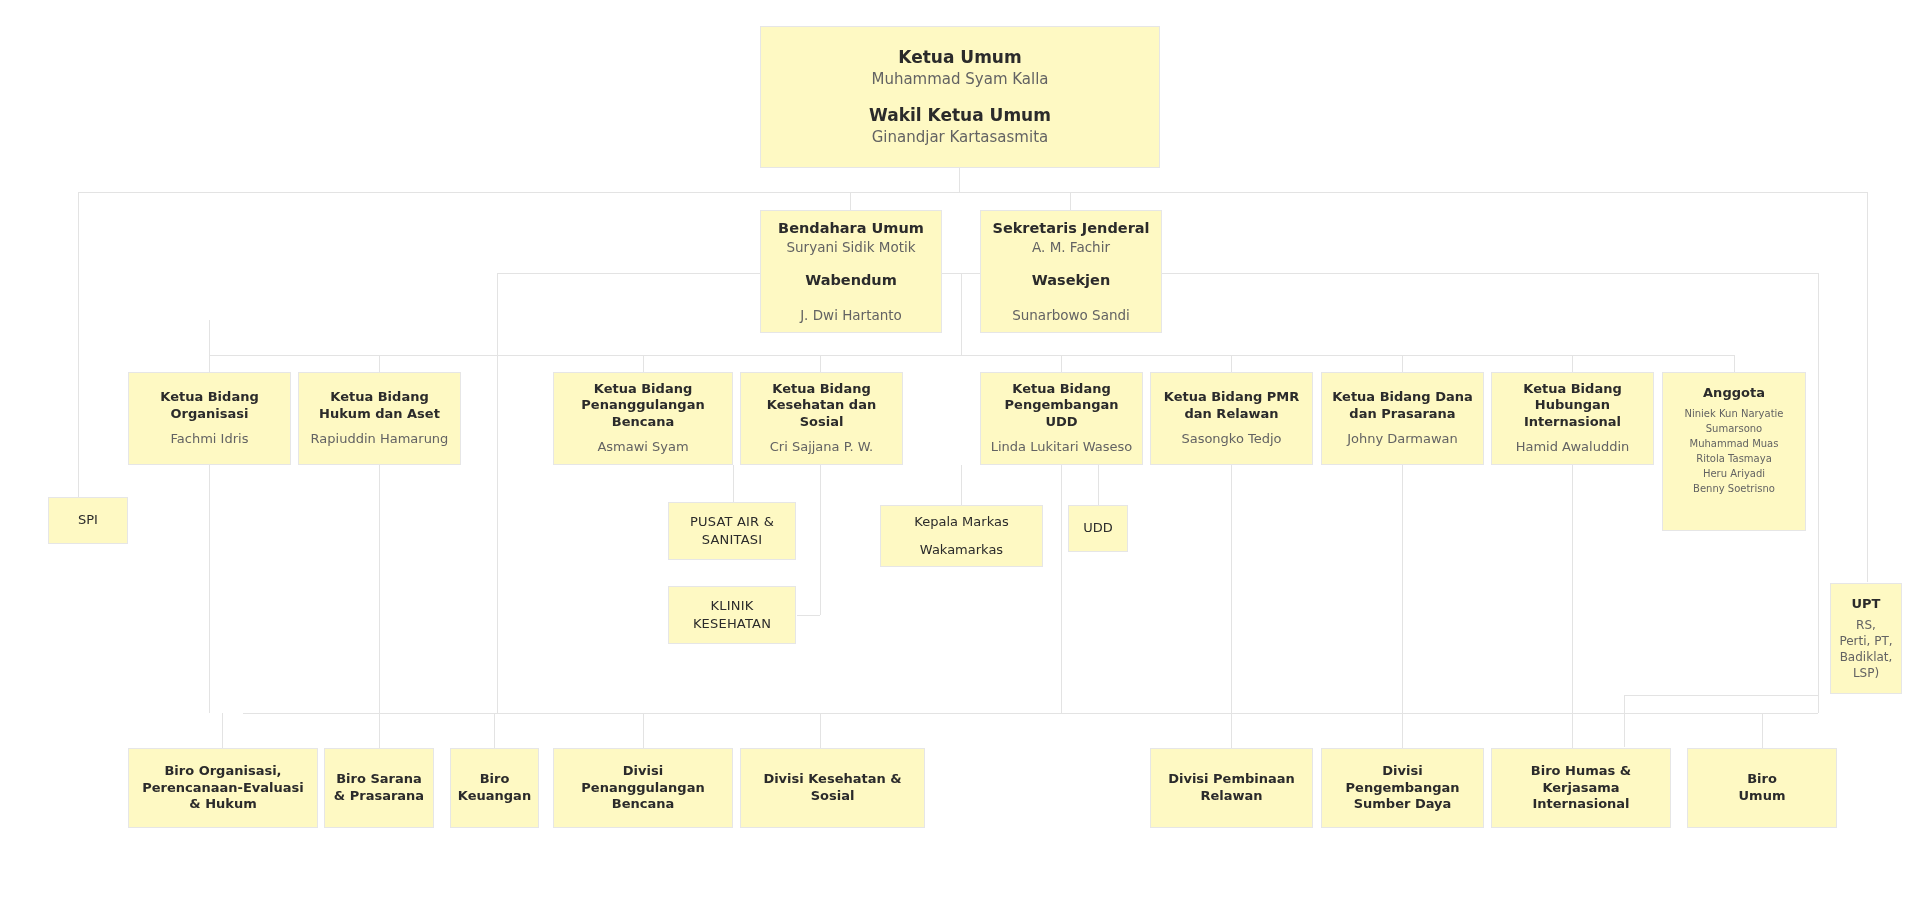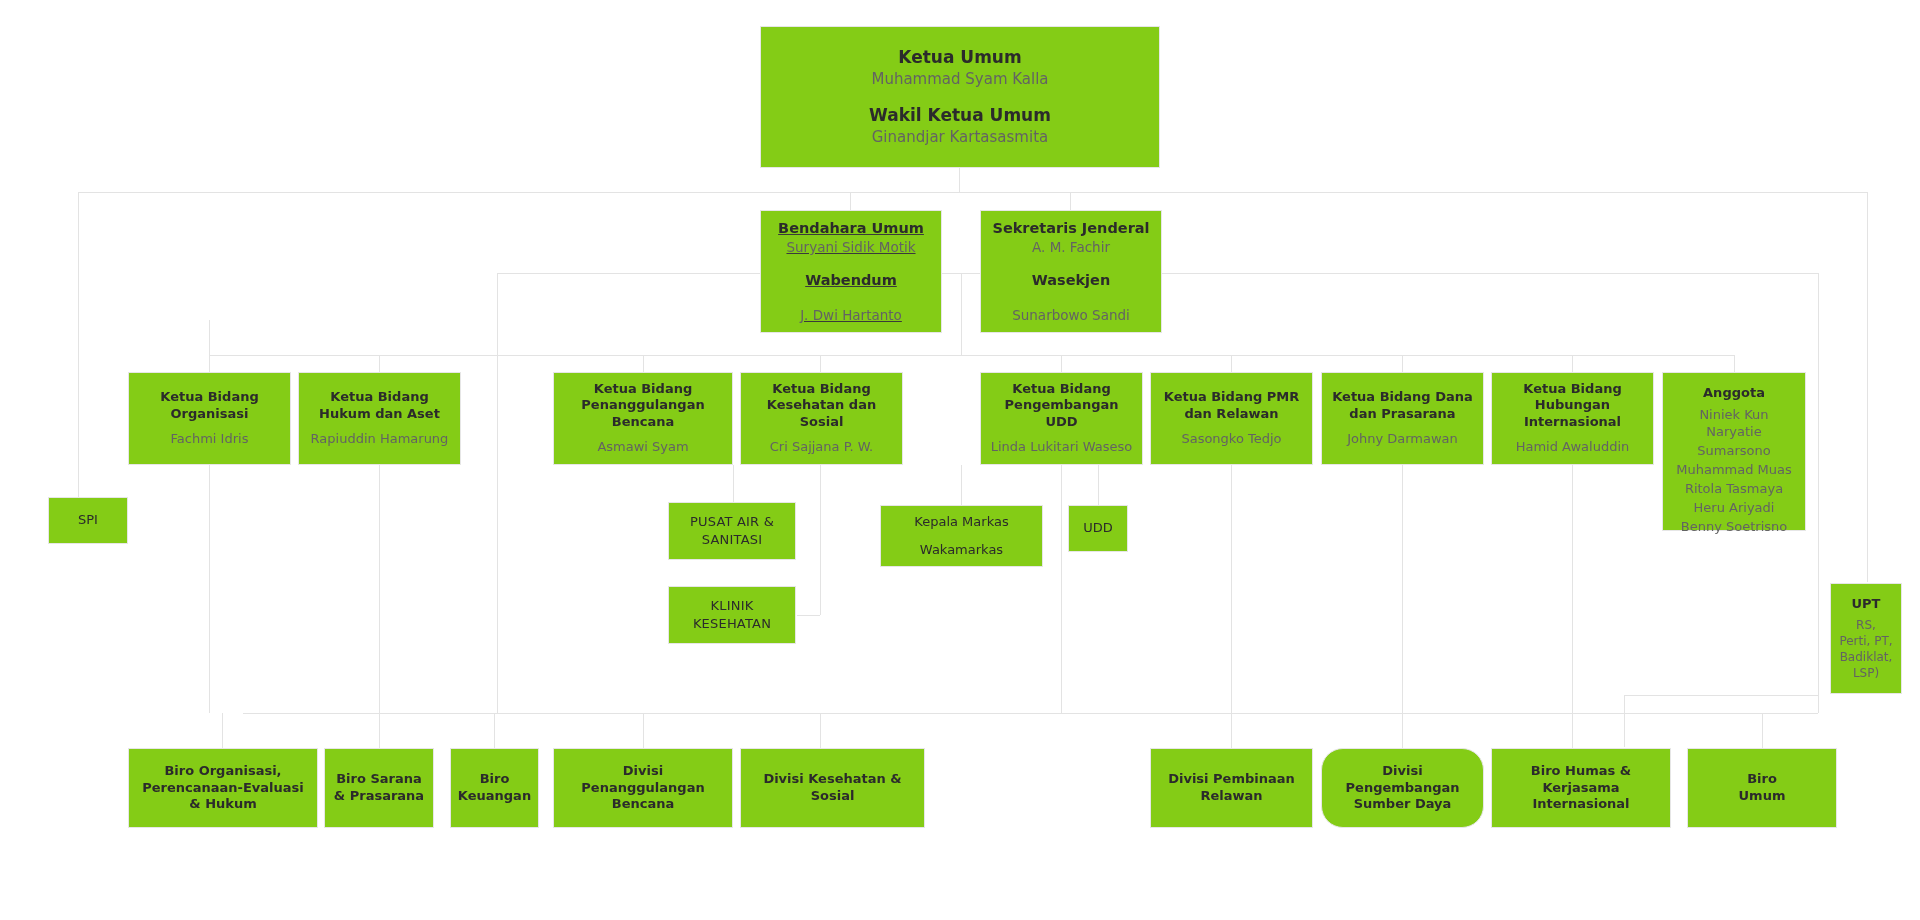--- a/index.html
+++ b/index.html
@@ -23,21 +23,21 @@
     position: absolute;
     background: #e3e3e3;
   }
   .conn.h { height: 1px; }
   .conn.v { width: 1px; }
 
   
   .node {
     position: absolute;
     box-sizing: border-box;
-    background: #84cc16;
+    background: #fef9c3;
     border: 1px solid #e6e6e6;
     display: flex;
     flex-direction: column;
     align-items: center;
     justify-content: center;
     text-align: center;
     padding: 6px 8px;
     z-index: 5;
   }
   .node .ttl {
@@ -63,21 +63,21 @@
   .node.officer .pair + .pair { margin-top: 14px; gap: 16px; }
   .node.officer .pair { display: flex; flex-direction: column; align-items: center; }
 
   
   .node.bidang .ttl { font-size: 13px; }
   .node.bidang .sub { font-size: 13px; margin-top: 9px; }
 
   
   .node.anggota { justify-content: flex-start; padding-top: 12px; }
   .node.anggota .ttl { font-size: 13px; }
-  .node.anggota .sub { font-size: 13px; margin-top: 6px; }
+  .node.anggota .sub { font-size: 10px; margin-top: 6px; }
   .node.anggota .sub.n { margin-top: 2px; }
 
   
   .node.unit .ttl { font-size: 13px; font-weight: normal; color: #2b2b2b; }
   .node.unit.caps .ttl { font-size: 13px; letter-spacing: .2px; }
   .node.unit .ttl + .ttl { margin-top: 14px; }
 
   
   .node.upt .ttl { font-size: 13px; }
   .node.upt .sub { font-size: 12px; line-height: 1.35; margin-top: 5px; }
@@ -155,21 +155,21 @@
     <div class="pair">
       <div class="ttl">Ketua Umum</div>
       <div class="sub">Muhammad Syam Kalla</div>
     </div>
     <div class="pair">
       <div class="ttl">Wakil Ketua Umum</div>
       <div class="sub">Ginandjar Kartasasmita</div>
     </div>
   </div>
 
-  <div class="node officer" style="left:760px; top:210px; width:182px; height:123px;text-decoration:underline;">
+  <div class="node officer" style="left:760px; top:210px; width:182px; height:123px;">
     <div class="pair">
       <div class="ttl">Bendahara Umum</div>
       <div class="sub">Suryani Sidik Motik</div>
     </div>
     <div class="pair">
       <div class="ttl">Wabendum</div>
       <div class="sub">J. Dwi Hartanto</div>
     </div>
   </div>
 
@@ -286,21 +286,21 @@
   <div class="node biro" style="left:740px; top:748px; width:185px; height:80px;">
     <div class="ttl">Divisi Kesehatan &amp;</div>
     <div class="ttl">Sosial</div>
   </div>
 
   <div class="node biro" style="left:1150px; top:748px; width:163px; height:80px;">
     <div class="ttl">Divisi Pembinaan</div>
     <div class="ttl">Relawan</div>
   </div>
 
-  <div class="node biro" style="left:1321px; top:748px; width:163px; height:80px;border-radius:22px;">
+  <div class="node biro" style="left:1321px; top:748px; width:163px; height:80px;">
     <div class="ttl">Divisi Pengembangan</div>
     <div class="ttl">Sumber Daya</div>
   </div>
 
   <div class="node biro" style="left:1491px; top:748px; width:180px; height:80px;">
     <div class="ttl">Biro Humas &amp; Kerjasama</div>
     <div class="ttl">Internasional</div>
   </div>
 
   <div class="node biro" style="left:1687px; top:748px; width:150px; height:80px;">

